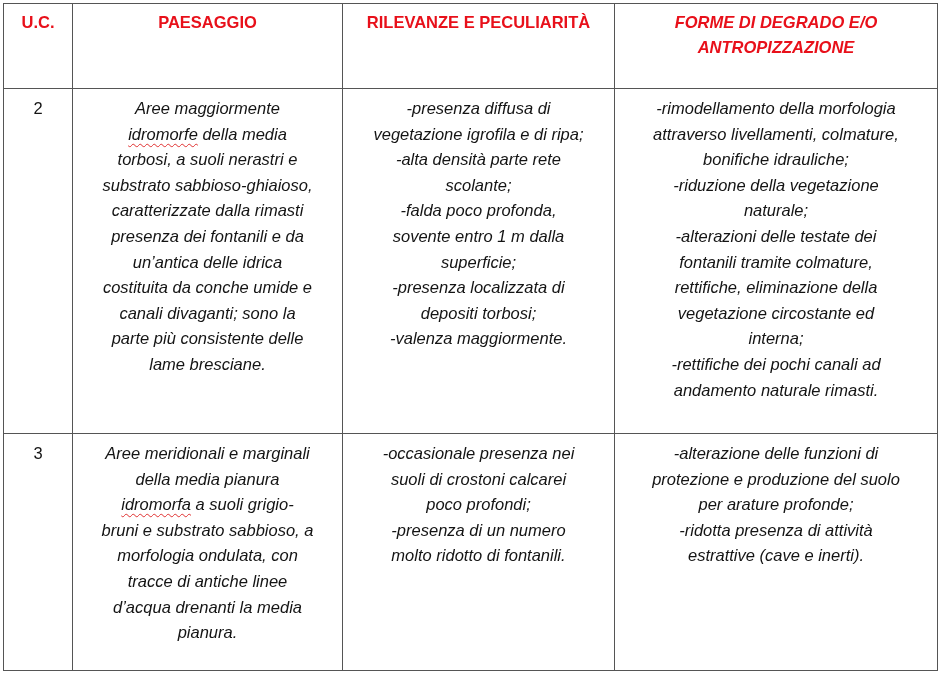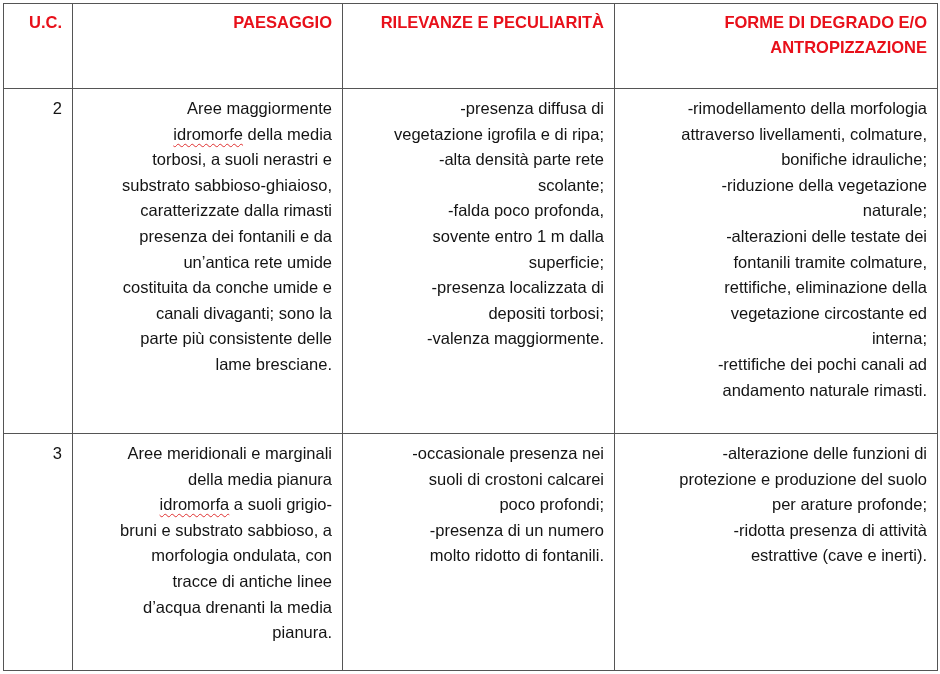--- a/index.html
+++ b/index.html
@@ -19,21 +19,21 @@
       left: 3px;
       top: 3px;
       width: 934px;
       height: 667px;
       border-collapse: collapse;
       table-layout: fixed;
     }
     .doc-table td, .doc-table th {
       border: 1.5px solid #555555;
       vertical-align: top;
-      text-align: right;
+      text-align: center;
       padding: 8px 10px 0 10px;
       box-sizing: border-box;
     }
     .doc-table th {
       color: #e8101a;
       font-weight: bold;
       font-size: 16.5px;
       line-height: 25px;
       height: 85px;
       padding-top: 6px;
@@ -44,21 +44,21 @@
       line-height: 25.6px;
       font-weight: normal;
       padding-top: 7px;
     }
     .row-2 td { height: 345px; }
     .row-3 td { height: 237px; }
     .col-uc { width: 69px; }
     .col-paesaggio { width: 270px; }
     .col-rilevanze { width: 272px; }
     .col-forme { width: 323px; }
-    .line { display: block; white-space: nowrap; }
+    .line { display: block; white-space: nowrap; font-style: italic; }
     .spell {
       text-decoration: underline wavy #e03030;
       text-decoration-thickness: 1px;
       text-underline-offset: 3px;
     }
   </style>
 </head>
 <body>
 
 <table class="doc-table">
@@ -81,21 +81,21 @@
 
   <tr class="row-2">
     <td>2</td>
     <td>
       <span class="line">Aree maggiormente</span>
       <span class="line"><span class="spell">idromorfe</span><span> della media</span></span>
       <span class="line">torbosi, a suoli nerastri e</span>
       <span class="line">substrato sabbioso-ghiaioso,</span>
       <span class="line">caratterizzate dalla rimasti</span>
       <span class="line">presenza dei fontanili e da</span>
-      <span class="line">un’antica rete umide</span>
+      <span class="line">un’antica delle idrica</span>
       <span class="line">costituita da conche umide e</span>
       <span class="line">canali divaganti; sono la</span>
       <span class="line">parte più consistente delle</span>
       <span class="line">lame bresciane.</span>
     </td>
     <td>
       <span class="line">-presenza diffusa di</span>
       <span class="line">vegetazione igrofila e di ripa;</span>
       <span class="line">-alta densità parte rete</span>
       <span class="line">scolante;</span>

